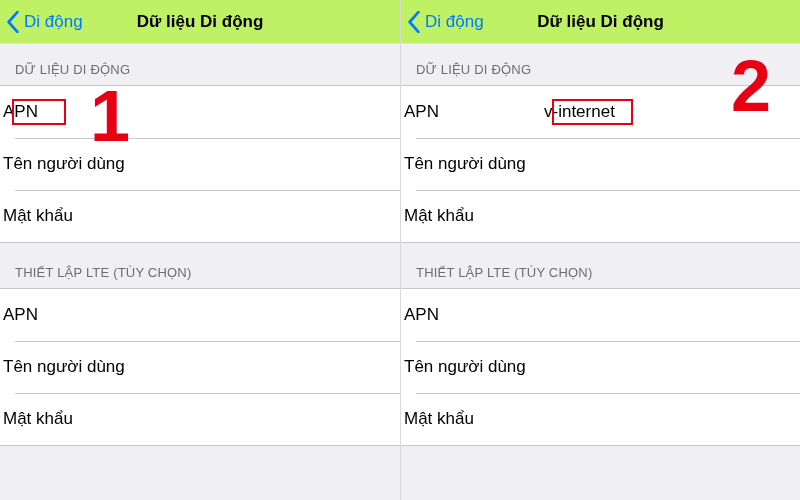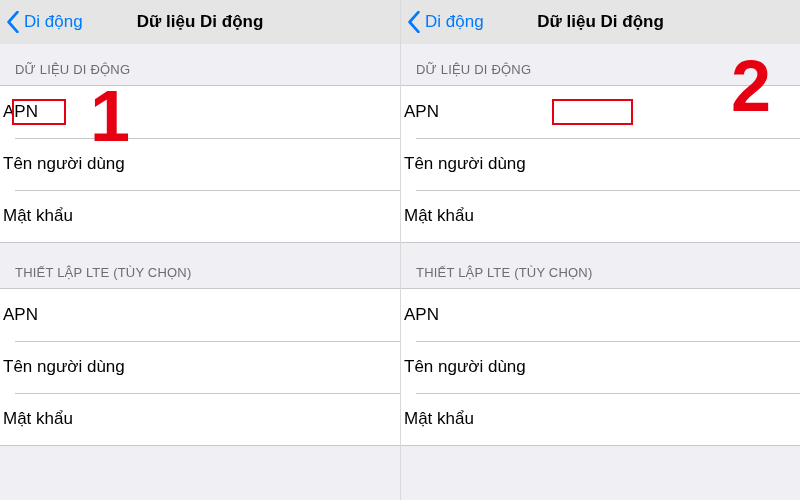--- a/index.html
+++ b/index.html
@@ -1,20 +1,20 @@
 <!DOCTYPE html>
 <html><head>
 <meta charset="utf-8">
 <style>
   * { box-sizing: border-box; margin: 0; padding: 0; }
   html, body { width: 800px; height: 500px; font-family: -apple-system, "Helvetica Neue", Arial, sans-serif; background:#fff; }
   .wrap { display:flex; width:800px; height:500px; }
   .pane { width:400px; height:500px; position:relative; display:flex; flex-direction:column; background:#fff; }
   .pane + .pane { border-left:1px solid #d9d9d9; }
-  .navbar { height:44px; display:flex; align-items:center; position:relative; border-bottom:1px solid #e3e3e5; background:#e5e5e5; }
+  .navbar { height:44px; display:flex; align-items:center; position:relative; border-bottom:1px solid #e3e3e5; background:#bef264; }
   .back { position:absolute; left:6px; top:0; height:44px; display:flex; align-items:center; color:#007aff; font-size:17px; }
   .back svg { width:14px; height:22px; margin-right:4px; }
   .title { flex:1; text-align:center; font-size:17px; font-weight:600; color:#000; }
   .content { flex:1; overflow:hidden; background:#efeff4; }
   .group-header { font-size:13px; color:#6d6d72; padding:22px 15px 8px; text-transform:uppercase; letter-spacing:0.2px; }
   .group-header.first { padding-top:18px; }
   .list { background:#fff; border-top:1px solid #c8c7cc; border-bottom:1px solid #c8c7cc; }
   .row { display:flex; align-items:center; height:52px; padding:0 3px; position:relative; }
   .row + .row::before { content:""; position:absolute; left:15px; right:0; top:0; height:1px; background:#c8c7cc; }
   .row-label { font-size:17px; color:#000; flex: 0 0 auto; width:140px; }
@@ -81,20 +81,21 @@
           </svg>
         <span>Di động</span>
       </div>
       <div class="title">Dữ liệu Di động</div>
     </div>
     <div class="content">
       <div class="group-header first">DỮ LIỆU DI ĐỘNG</div>
       <div class="list">
         <div class="row" id="p1-apn-row">
           <span class="row-label">APN</span>
+          <span class="row-value" id="p1-apn-value">v-internet</span>
         </div>
         <div class="row">
           <span class="row-label">Tên người dùng</span>
           <span class="row-value"></span>
         </div>
         <div class="row">
           <span class="row-label">Mật khẩu</span>
           <span class="row-value"></span>
         </div>
       </div>

